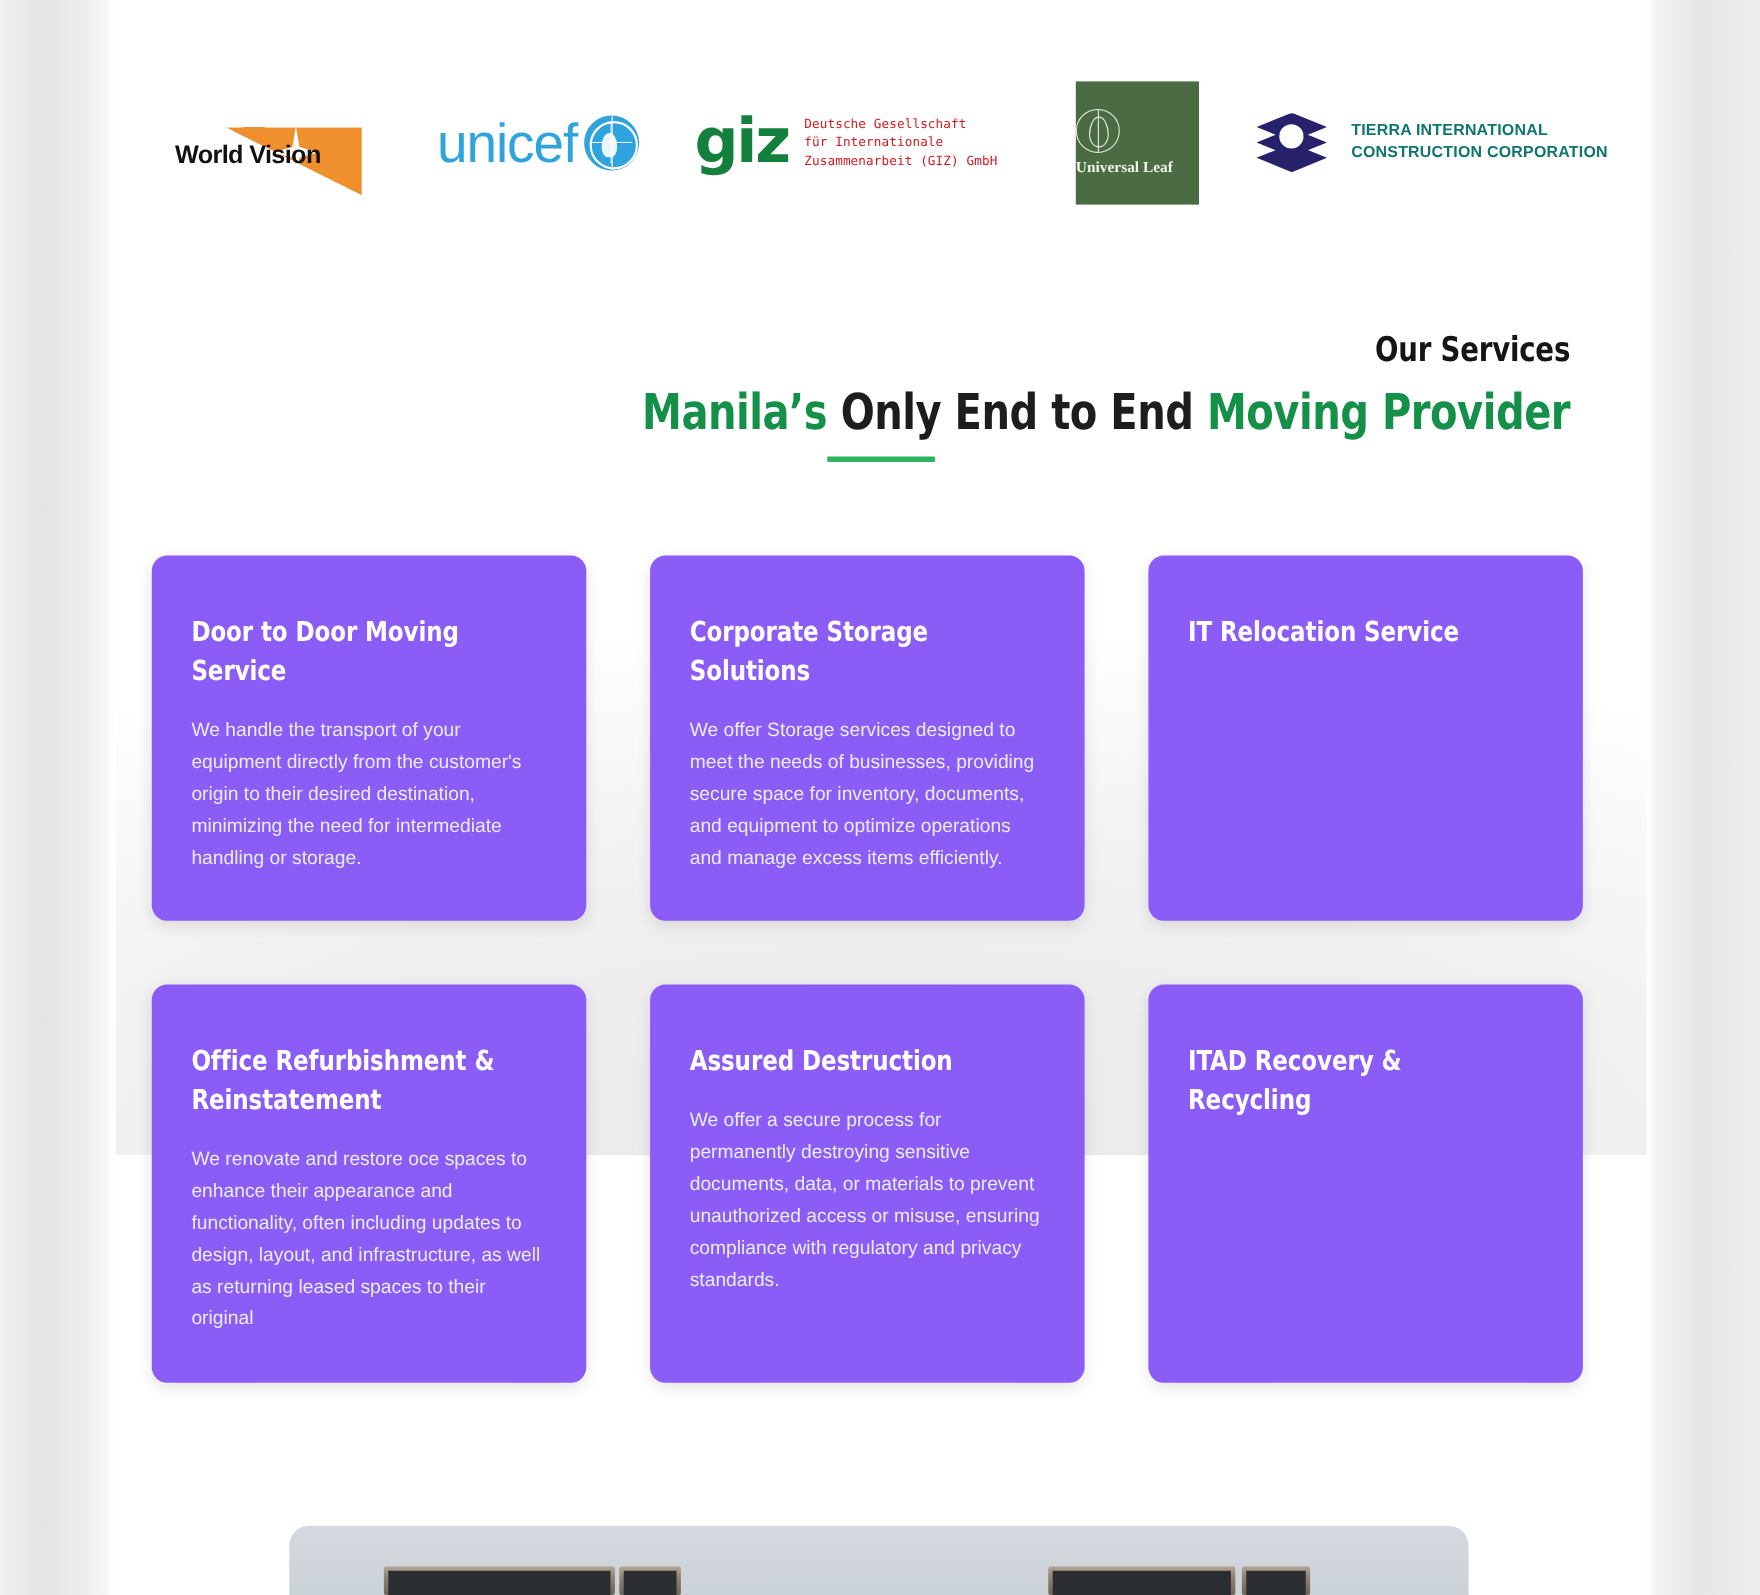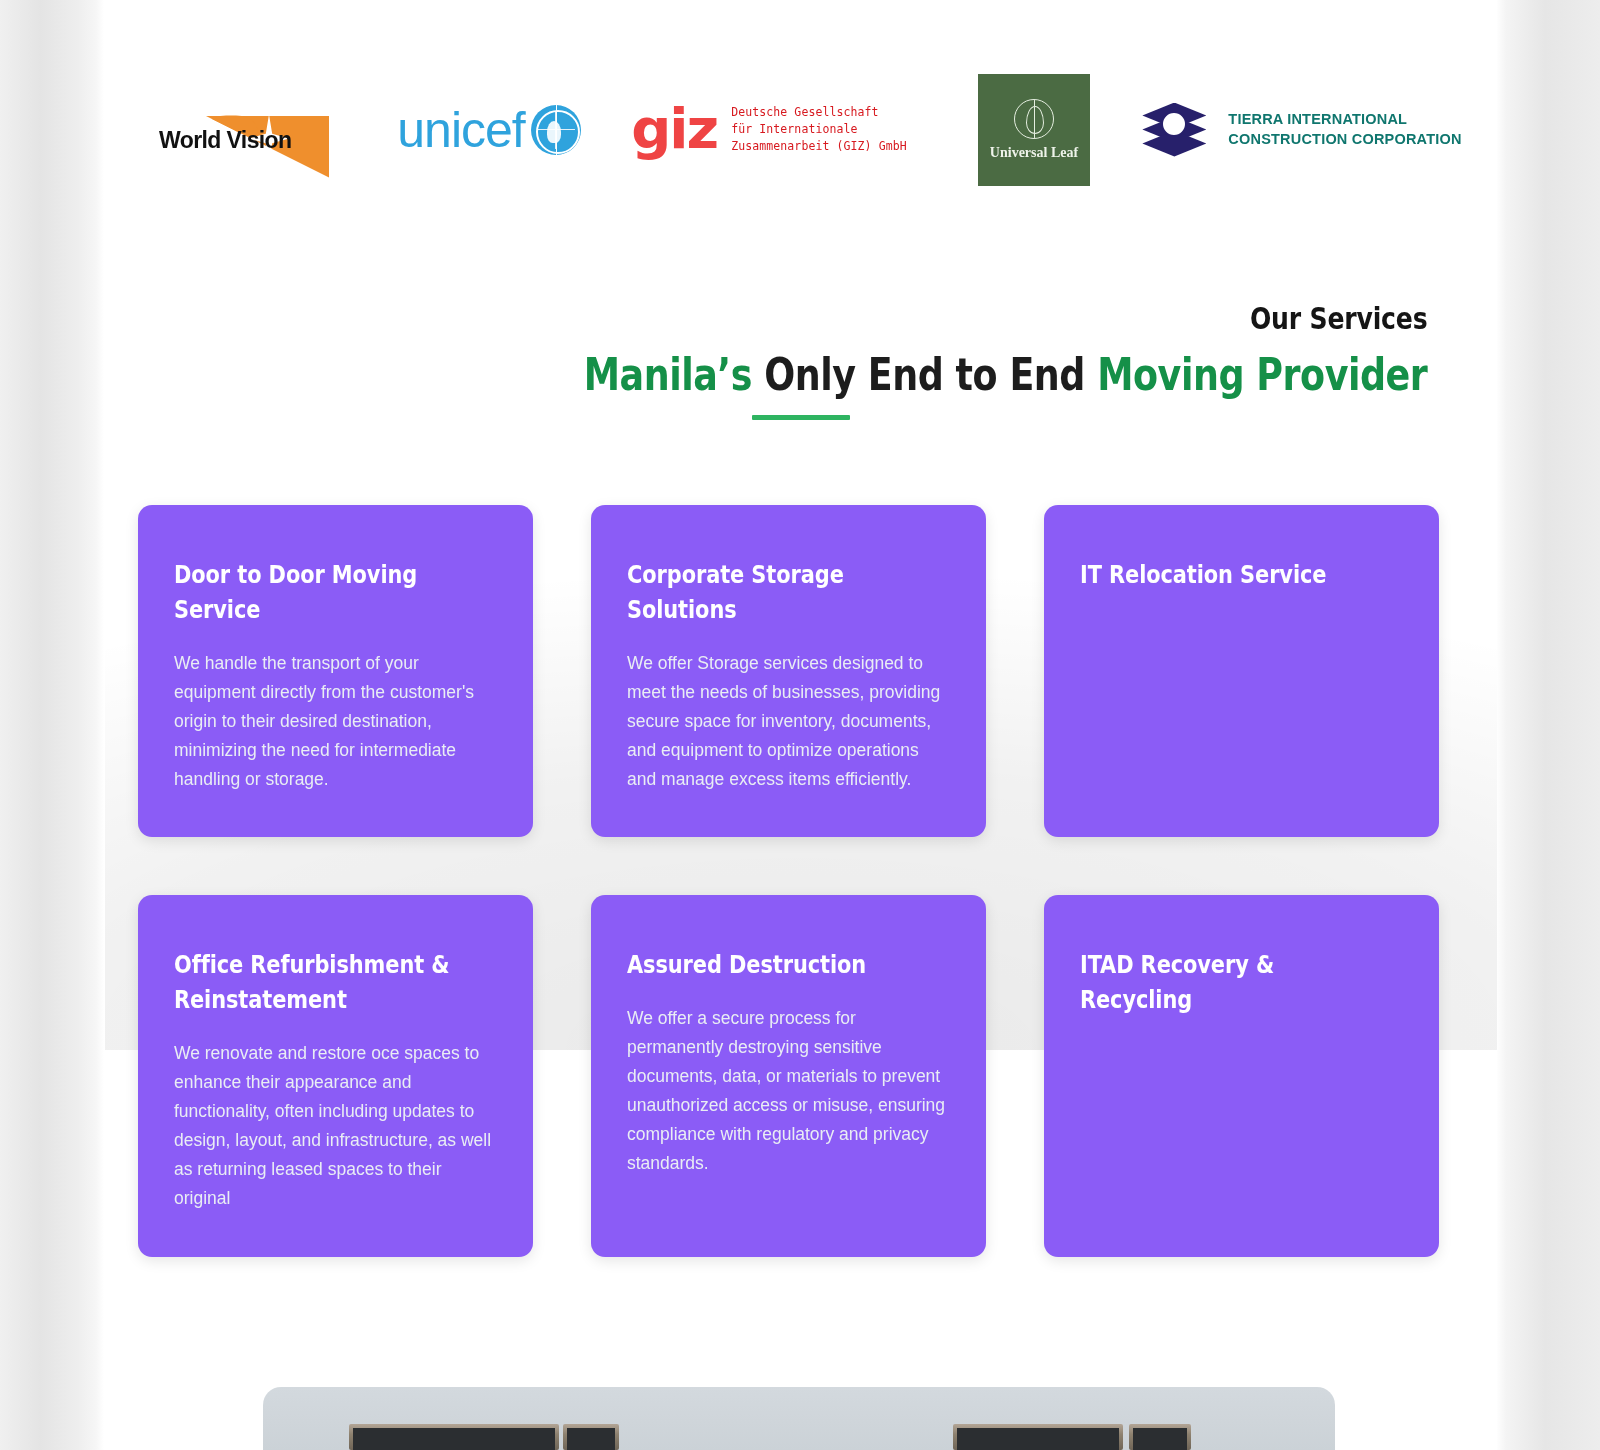--- a/index.html
+++ b/index.html
@@ -150,40 +150,40 @@
   }
 
   
   .lg-giz { width: 300px; }
   .giz-inner { display: flex; align-items: center; gap: 14px; }
   .giz-word {
     font-family: "DejaVu Sans", sans-serif;
     font-weight: bold;
     font-size: 56px;
     line-height: .9;
-    color: #ef4444;
+    color: #15803d;
     letter-spacing: -2px;
   }
   .giz-sub {
     font-family: "DejaVu Sans Mono", monospace;
     font-size: 11.5px;
     line-height: 1.45;
     color: #d7191f;
     letter-spacing: 0.1px;
     white-space: nowrap;
   }
 
   
   .lg-ul { width: 230px; }
   .ul-box {
     width: 112px; height: 112px;
     background: #4b6b43;
     display: flex;
     flex-direction: column;
-    align-items: center;
+    align-items: flex-start;
     justify-content: center;
     gap: 6px;
   }
   .ul-globe {
     width: 40px; height: 40px;
     border-radius: 50%;
     border: 1.5px solid #e5eee0;
     position: relative;
     overflow: hidden;
   }

